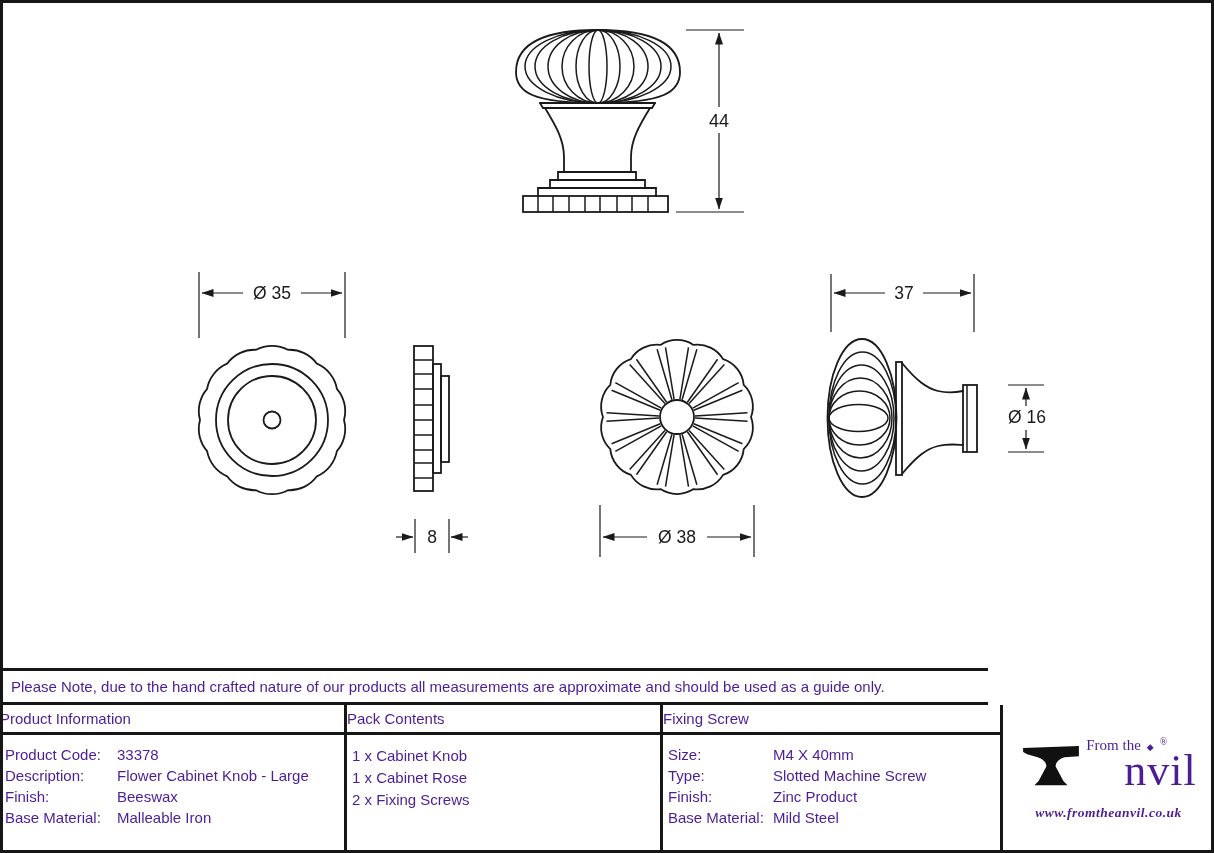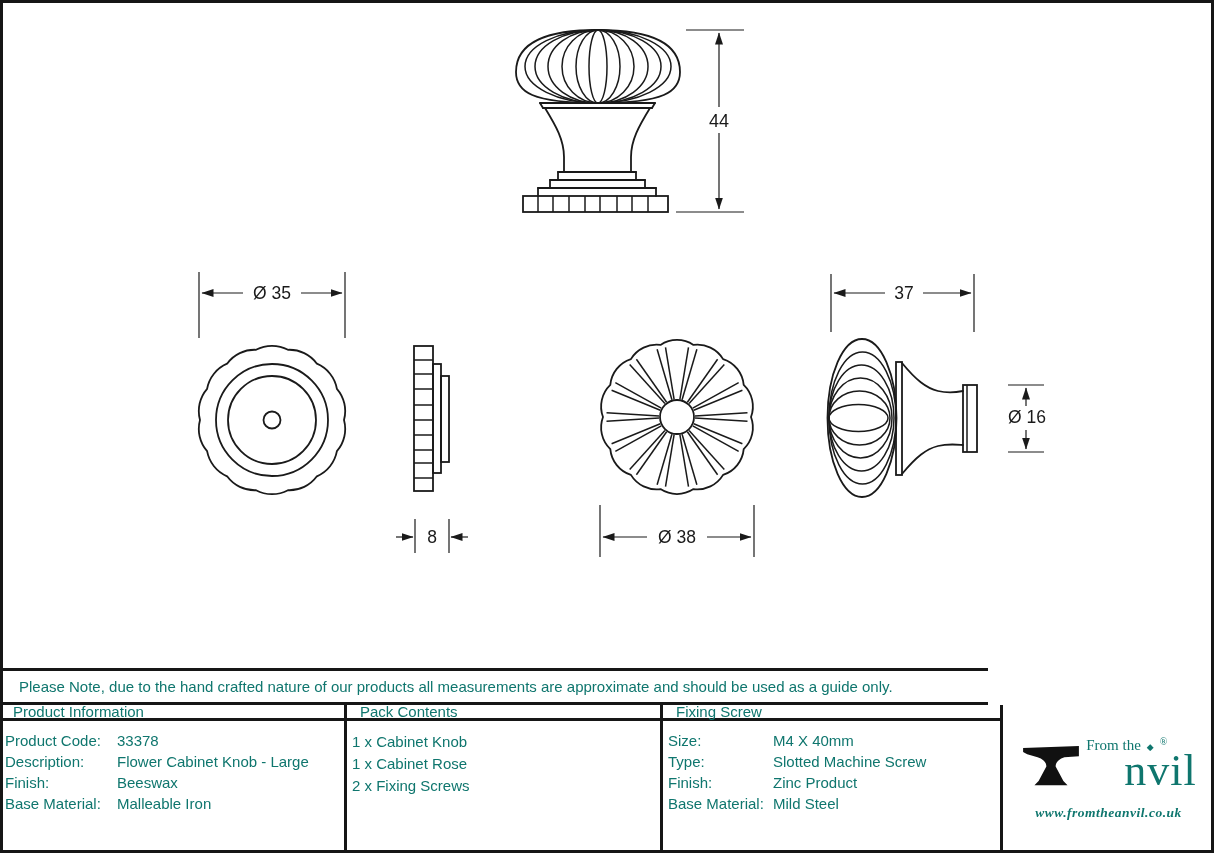--- a/index.html
+++ b/index.html
@@ -3,21 +3,21 @@
 <meta charset="utf-8">
 <style>
   * { box-sizing: border-box; margin: 0; padding: 0; }
   html,body { background:#e8e8e8; }
   .page {
     position: relative;
     width: 1214px;
     height: 853px;
     background: #ffffff;
     font-family: "Liberation Sans", sans-serif;
-    color: #0f766e;
+    color: #4c1d95;
     overflow: hidden;
     margin: 0 auto;
   }
   .frame {
     position: absolute;
     inset: 0;
     border: 3px solid #161616;
     pointer-events: none;
     z-index: 5;
   }
@@ -32,38 +32,37 @@
   svg.drawings .dimtxt { font-family:"Liberation Sans",sans-serif; font-size:17.5px; fill:#1a1a1a; text-anchor:middle; }
   svg.drawings .mask { fill:#ffffff; stroke:none; }
 
   .note-band {
     position: absolute;
     left: 0; top: 668px;
     width: 988px; height: 37px;
     border-top: 3px solid #161616;
     border-bottom: 3px solid #161616;
     display: flex; align-items: center;
-    padding-left: 19px;
+    padding-left: 11px;
     font-size: 15px;
   }
   .spec-table {
     position: absolute;
     left: 0; top: 705px;
     width: 1214px; height: 148px;
     display: grid;
     grid-template-columns: 347px 316px 340px 211px;
     font-size: 15px;
   }
   .spec-col { border-right: 3px solid #161616; display: flex; flex-direction: column; }
   .spec-col.last { border-right: none; }
   .col-header {
-    height: 16px;
+    height: 30px;
     border-bottom: 3px solid #161616;
     display: flex; align-items: center;
-    padding-left: 13px;
   }
   .col-body { padding: 9px 0 0 5px; }
   .kv-row { display: flex; height: 21px; align-items: center; }
   .kv-label { width: 112px; flex: none; }
   .kv-label.narrow { width: 105px; }
   .pc-item { height: 22px; display: flex; align-items: center; }
 
   .logo-cell { display:flex; align-items:center; justify-content:center; }
   .logo { display: flex; flex-direction: column; align-items: center; }
   .logo-main { display: flex; align-items: flex-end; }

